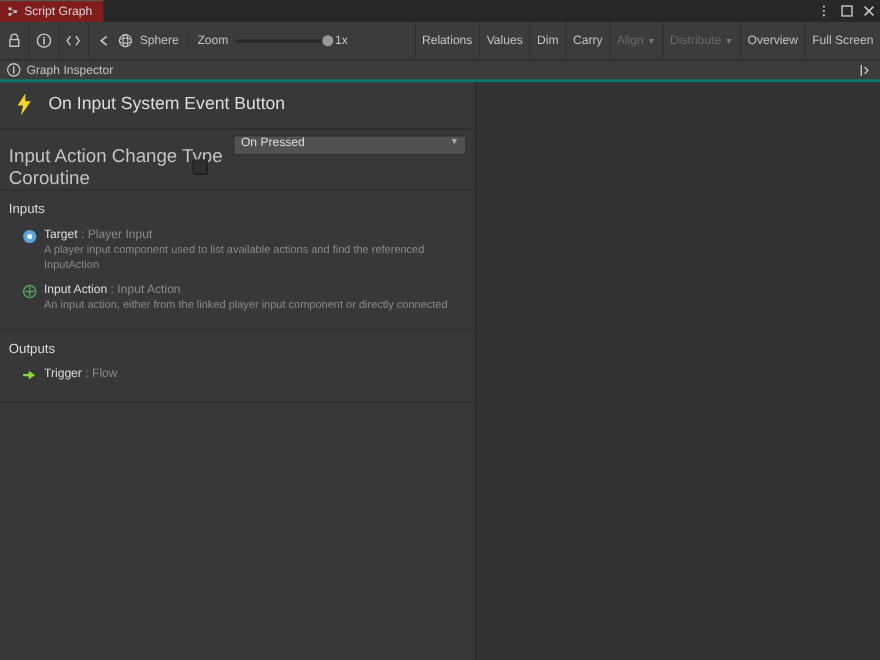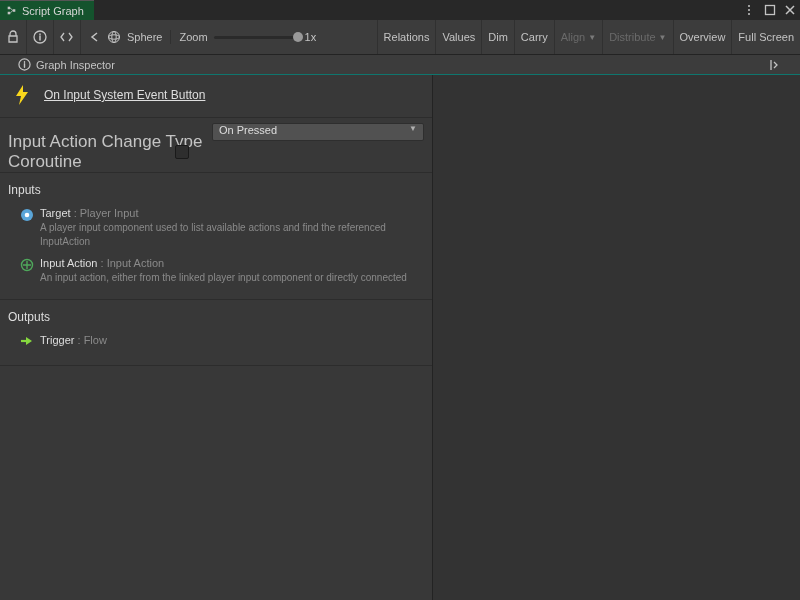--- a/index.html
+++ b/index.html
@@ -1,49 +1,49 @@
 <!DOCTYPE html>
 <html><head>
 <meta charset="utf-8">
 <style>
 * { margin: 0; padding: 0; box-sizing: border-box; font-family: "Segoe UI", Arial, sans-serif; }
 body { background: #383838; color: #c4c4c4; font-size: 11px; width: 800px; height: 600px; overflow: hidden; position: relative; }
 
 
 .tab-bar { height: 20px; background: #282828; display: flex; align-items: stretch; position: relative; }
-.tab { background: #14532d; display: flex; align-items: center; padding: 0 10px 0 6px; gap: 5px; font-size: 11px; color: #d6d6d6; border-top: 1px solid #555; }
+.tab { background: #7f1d1d; display: flex; align-items: center; padding: 0 10px 0 6px; gap: 5px; font-size: 11px; color: #d6d6d6; border-top: 1px solid #555; }
 .tab .ic { width: 11px; height: 11px; display: inline-flex; }
 .win-controls { position: absolute; right: 4px; top: 0; display: flex; gap: 8px; align-items: center; height: 100%; color: #c4c4c4; }
 .win-controls span { cursor: default; display:inline-flex; }
 
 
 .toolbar { height: 35px; background: #3c3c3c; border-bottom: 1px solid #232323; display: flex; align-items: stretch; font-size: 11px; }
 .tb-left { display: flex; align-items: center; gap: 0; }
 .tb-btn { padding: 0 6px; height: 100%; display: flex; align-items: center; color: #c4c4c4; border-right: 1px solid #303030; }
 .tb-group { display: flex; align-items: center; padding: 0 8px; gap: 6px; color: #c4c4c4; border-right: 1px solid #303030; }
 .slider-track { width: 85px; height: 3px; background: #2a2a2a; border-radius: 2px; position: relative; }
 .slider-thumb { position: absolute; right: -4px; top: -3.5px; width: 10px; height: 10px; border-radius: 50%; background: #999; }
 .tb-right { margin-left: auto; display: flex; }
 .tb-right .tb-btn { border-right: none; border-left: 1px solid #303030; justify-content: flex-end; }
 .tb-btn.inactive { color: #6a6a6a; }
 .tb-btn .drop-arrow { margin-left: 3px; font-size: 8px; color: #7a7a7a; }
 
 
-.gi-header { height: 20px; background: #3c3c3c; border-bottom: 1px solid #0f766e; display: flex; align-items: center; padding: 0 18px; gap: 5px; }
+.gi-header { height: 20px; background: #3c3c3c; border-bottom: 3px solid #0f766e; display: flex; align-items: center; padding: 0 6px; gap: 5px; }
 .gi-header .right-chevs { margin-left: auto; display:flex; gap:-2px; }
 
 
 .split { display: flex; height: calc(600px - 20px - 21px - 20px); }
 .panel-left { width: 433px; background: #383838; border-right: 1px solid #232323; display: flex; flex-direction: column; overflow: hidden; }
 .panel-right { flex: 1; position: relative; background: #333333; overflow: hidden; }
 
 
 .ins-node-header { display: flex; align-items: center; padding: 8px 10px 10px 10px; gap: 10px; }
 .bolt-ic { width: 24px; height: 24px; }
-.ins-node-title { font-size: 12px; color: #dedede; text-decoration: underline; }
+.ins-node-title { font-size: 16px; color: #dedede; }
 
 
 .prop-block { padding: 4px 8px 10px 8px; border-top: 1px solid #2c2c2c; }
 .prop-row { display: flex; align-items: center; height: 20px; gap: 4px; }
 .prop-label { width: 200px; color: #c4c4c4; font-size: 17px; margin-top: 19px; }
 .dropdown { flex: 1; background: #515151; border: 1px solid #2e2e2e; height: 18px; display: flex; align-items: flex-start; padding: 0 6px; font-size: 11px; color: #dedede; position: relative; border-radius: 2px; }
 .dropdown .dd-arrow { position: absolute; right: 6px; font-size: 8px; color: #b0b0b0; }
 .checkbox { width: 14px; height: 14px; background: #2e2e2e; border: 1px solid #1a1a1a; border-radius: 2px; margin-left: -37px; }
 
 

